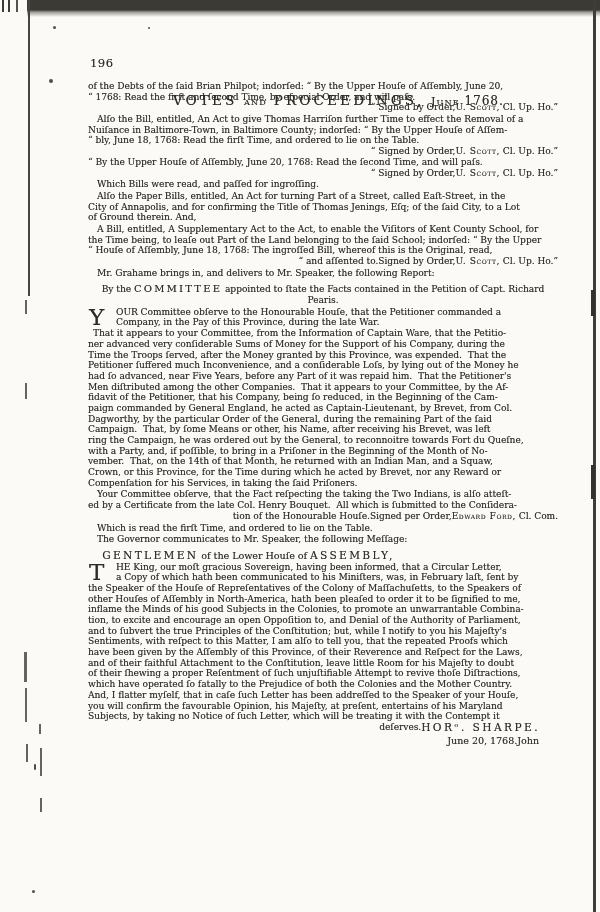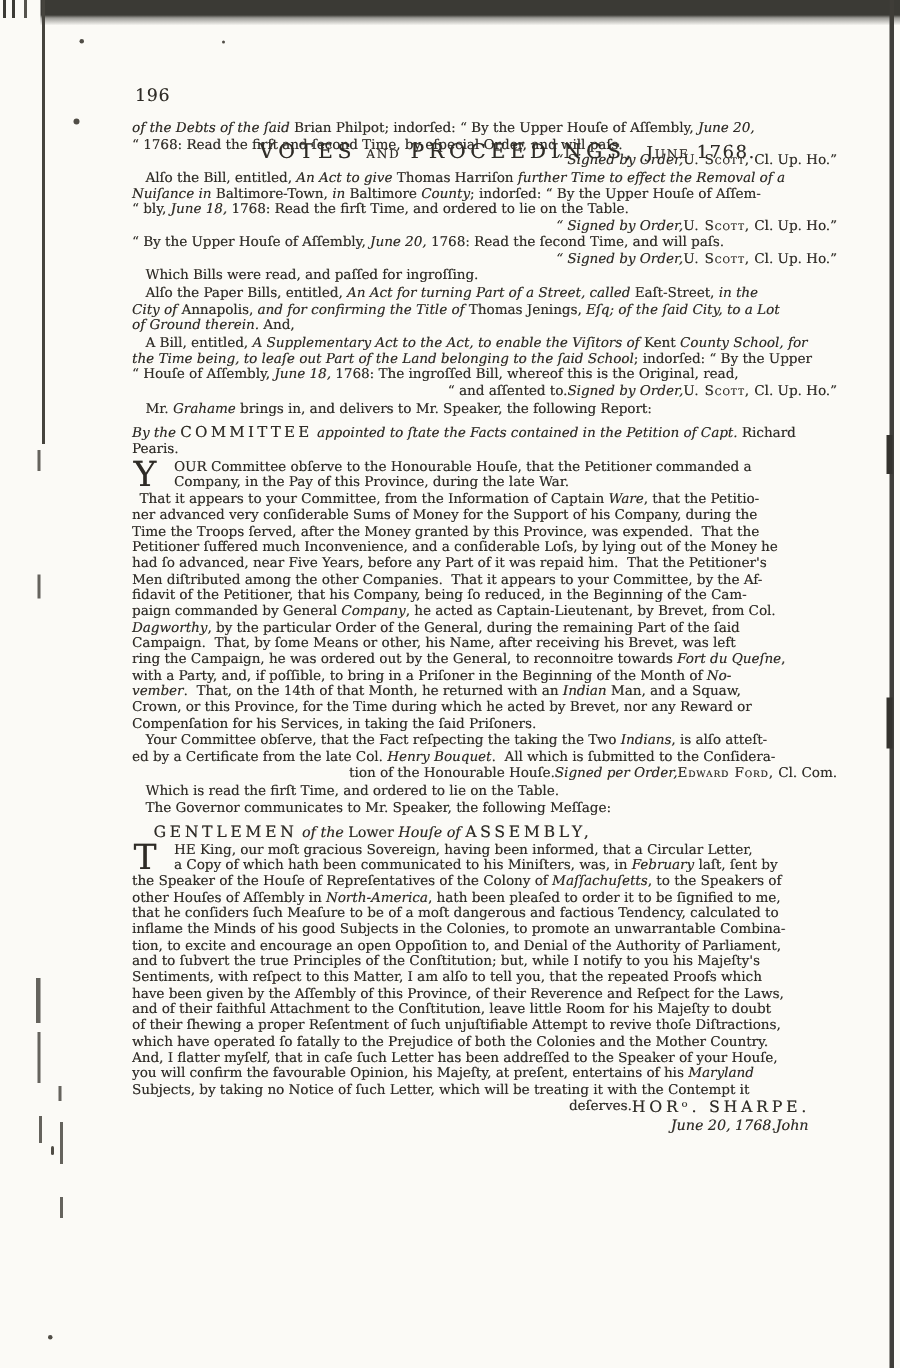--- a/index.html
+++ b/index.html
@@ -37,24 +37,24 @@
   
   .text-col{position:absolute;left:88px;top:52px;width:470px;
     text-shadow:.2px .2px .3px rgba(46,43,38,.5)}
   .hdr{position:relative;height:20px;margin-bottom:9px;text-align:center;white-space:pre}
   .pageno{position:absolute;left:2px;top:4px;font-size:11.5px;letter-spacing:.5px}
   .hdr .sp{font-size:13.5px;letter-spacing:3.2px}
   .hdr .sc{font-variant:small-caps;font-size:11px;letter-spacing:1.2px}
   .hdr .rom{font-size:12px;letter-spacing:1px}
   .line{height:10.7px;line-height:10.7px;font-size:9px;white-space:pre}
   .rom{}
-  .it{font-style:italic}
+  .it{}
   .sc{font-variant:small-caps;letter-spacing:.6px}
   .sp{letter-spacing:2px}
-  .line.center{text-align:left}
+  .line.center{text-align:center}
   .line.split{display:flex;justify-content:flex-end}
   .line.ind{padding-left:5px}
   .para{margin-top:1px}
   .p-sig,.p-cont{margin-top:0}
   .p-ind > div.line:first-of-type{padding-left:9px}
   .p-committee{margin-top:6px}
   .p-committee .sp{letter-spacing:2.2px;font-size:10px}
   .p-gent{margin-top:5px}
   .p-gent .line{font-size:9.5px}
   .p-gent .sp{letter-spacing:2.4px;font-size:10.5px}
@@ -142,21 +142,21 @@
           <span class="dc">Y</span>
           <div class="line"><span class="rom">OUR Committee obſerve to the Honourable Houſe, that the Petitioner commanded a</span></div>
           <div class="line"><span class="rom">Company, in the Pay of this Province, during the late War.</span></div>
           <div class="line ind"><span class="rom">That it appears to your Committee, from the Information of Captain </span><span class="it">Ware</span><span class="rom">, that the Petitio-</span></div>
           <div class="line"><span class="rom">ner advanced very conſiderable Sums of Money for the Support of his Company, during the</span></div>
           <div class="line"><span class="rom">Time the Troops ſerved, after the Money granted by this Province, was expended.  That the</span></div>
           <div class="line"><span class="rom">Petitioner ſuffered much Inconvenience, and a conſiderable Loſs, by lying out of the Money he</span></div>
           <div class="line"><span class="rom">had ſo advanced, near Five Years, before any Part of it was repaid him.  That the Petitioner's</span></div>
           <div class="line"><span class="rom">Men diſtributed among the other Companies.  That it appears to your Committee, by the Af-</span></div>
           <div class="line"><span class="rom">fidavit of the Petitioner, that his Company, being ſo reduced, in the Beginning of the Cam-</span></div>
-          <div class="line"><span class="rom">paign commanded by General </span><span class="it">Company</span><span class="rom">, he acted as Captain-Lieutenant, by Brevet, from Col.</span></div>
+          <div class="line"><span class="rom">paign commanded by General </span><span class="it">England</span><span class="rom">, he acted as Captain-Lieutenant, by Brevet, from Col.</span></div>
           <div class="line"><span class="it">Dagworthy</span><span class="rom">, by the particular Order of the General, during the remaining Part of the ſaid</span></div>
           <div class="line"><span class="rom">Campaign.  That, by ſome Means or other, his Name, after receiving his Brevet, was left</span></div>
           <div class="line"><span class="rom">ring the Campaign, he was ordered out by the General, to reconnoitre towards </span><span class="it">Fort du Queſne</span><span class="rom">,</span></div>
           <div class="line"><span class="rom">with a Party, and, if poſſible, to bring in a Priſoner in the Beginning of the Month of </span><span class="it">No-</span></div>
           <div class="line"><span class="it">vember</span><span class="rom">.  That, on the 14th of that Month, he returned with an </span><span class="it">Indian</span><span class="rom"> Man, and a Squaw,</span></div>
           <div class="line"><span class="rom">Crown, or this Province, for the Time during which he acted by Brevet, nor any Reward or</span></div>
           <div class="line"><span class="rom">Compenſation for his Services, in taking the ſaid Priſoners.</span></div>
         </div>
         <div class="para p-ind">
           <div class="line"><span class="rom">Your Committee obſerve, that the Fact reſpecting the taking the Two </span><span class="it">Indians</span><span class="rom">, is alſo atteſt-</span></div>
@@ -171,21 +171,20 @@
         </div>
         <div class="para p-gent">
           <div class="line"><span class="rom">  </span><span class="sp">GENTLEMEN</span><span class="it"> of the </span><span class="rom">Lower </span><span class="it">Houſe of </span><span class="sp">ASSEMBLY,</span></div>
         </div>
         <div class="para p-drop">
           <span class="dc">T</span>
           <div class="line"><span class="rom">HE King, our moſt gracious Sovereign, having been informed, that a Circular Letter,</span></div>
           <div class="line"><span class="rom">a Copy of which hath been communicated to his Miniſters, was, in </span><span class="it">February</span><span class="rom"> laſt, ſent by</span></div>
           <div class="line"><span class="rom">the Speaker of the Houſe of Repreſentatives of the Colony of </span><span class="it">Maſſachuſetts</span><span class="rom">, to the Speakers of</span></div>
           <div class="line"><span class="rom">other Houſes of Aſſembly in </span><span class="it">North-America</span><span class="rom">, hath been pleaſed to order it to be ſignified to me,</span></div>
-          <div class="line"><span class="rom">that he conſiders ſuch Meaſure to be of a moſt dangerous and factious Tendency, calculated to</span></div>
           <div class="line"><span class="rom">inflame the Minds of his good Subjects in the Colonies, to promote an unwarrantable Combina-</span></div>
           <div class="line"><span class="rom">tion, to excite and encourage an open Oppoſition to, and Denial of the Authority of Parliament,</span></div>
           <div class="line"><span class="rom">and to ſubvert the true Principles of the Conſtitution; but, while I notify to you his Majeſty's</span></div>
           <div class="line"><span class="rom">Sentiments, with reſpect to this Matter, I am alſo to tell you, that the repeated Proofs which</span></div>
           <div class="line"><span class="rom">have been given by the Aſſembly of this Province, of their Reverence and Reſpect for the Laws,</span></div>
           <div class="line"><span class="rom">and of their faithful Attachment to the Conſtitution, leave little Room for his Majeſty to doubt</span></div>
           <div class="line"><span class="rom">of their ſhewing a proper Reſentment of ſuch unjuſtifiable Attempt to revive thoſe Diſtractions,</span></div>
           <div class="line"><span class="rom">which have operated ſo fatally to the Prejudice of both the Colonies and the Mother Country.</span></div>
           <div class="line"><span class="rom">And, I flatter myſelf, that in caſe ſuch Letter has been addreſſed to the Speaker of your Houſe,</span></div>
           <div class="line"><span class="rom">you will confirm the favourable Opinion, his Majeſty, at preſent, entertains of his </span><span class="it">Maryland</span></div>

